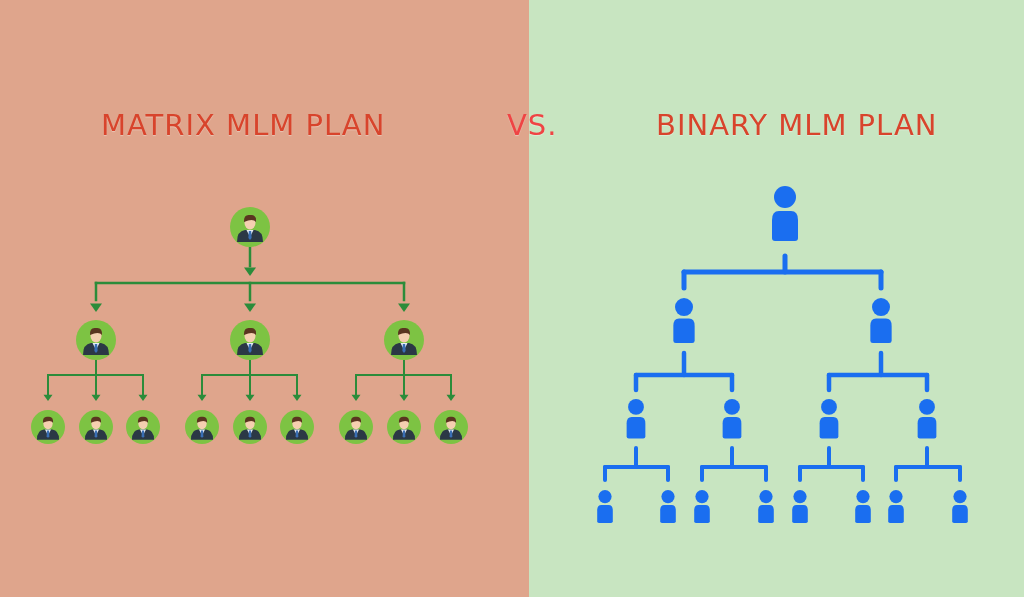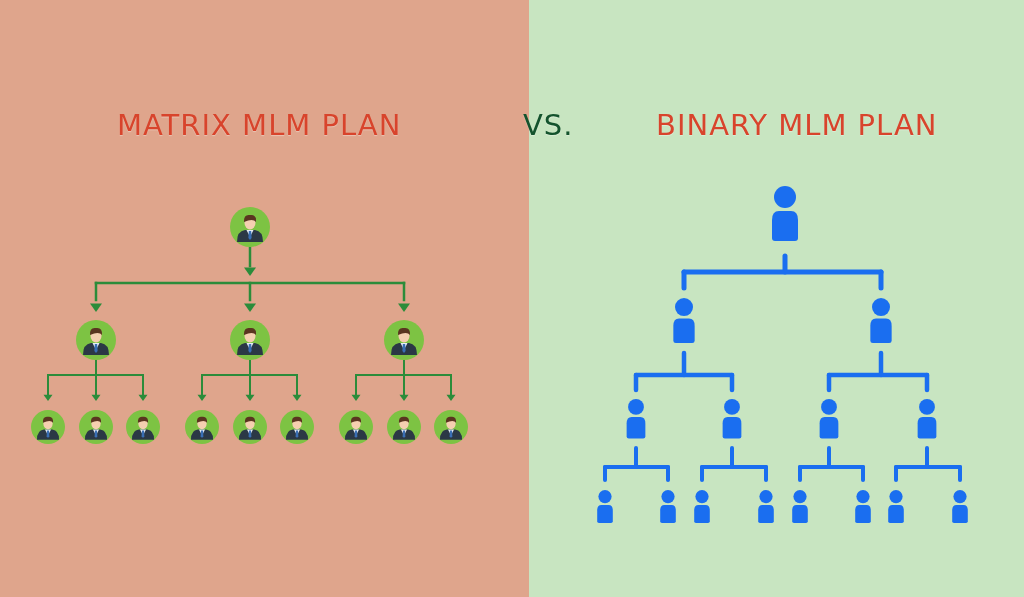--- a/index.html
+++ b/index.html
@@ -8,22 +8,22 @@
   .half-right{position:absolute;left:529px;top:0;width:495px;height:597px;}
   .title{position:absolute;top:108px;font-size:29px;letter-spacing:1px;font-weight:normal;white-space:nowrap;text-shadow:0 1px 1px rgba(255,255,255,0.35);}
   svg.diagram{position:absolute;left:0;top:0;}
 </style>
 </head>
 <body>
 
 <div class="half-left" style="background: rgb(223, 165, 140);"></div>
 <div class="half-right" style="background: rgb(200, 229, 193);"></div>
 
-<div class="title" style="left: 117px; color: rgb(216, 68, 44);">MATRIX MLM PLAN</div>
-<div class="title" style="left: 507px; color: #14532d; margin-left: 16px;">VS.</div>
+<div class="title" style="left: 101px; color: rgb(216, 68, 44);">MATRIX MLM PLAN</div>
+<div class="title" style="left: 507px; color: #ef4444;">VS.</div>
 <div class="title" style="left: 656px; color: rgb(216, 68, 44);">BINARY MLM PLAN</div>
 
 <svg class="diagram" width="1024" height="597">
   <defs>
     <marker id="arr" viewBox="0 0 10 10" refX="5" refY="9" markerWidth="10" markerHeight="10" orient="auto-start-reverse" markerUnits="userSpaceOnUse">
     </marker>
     <g id="biz">
       <circle r="1" fill="none"></circle>
     </g>
   </defs>

